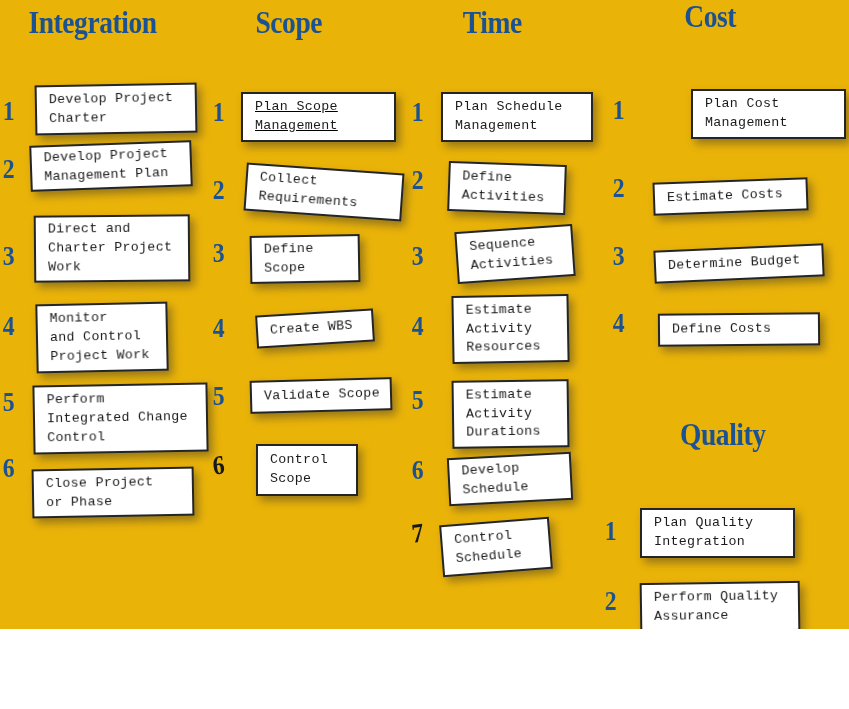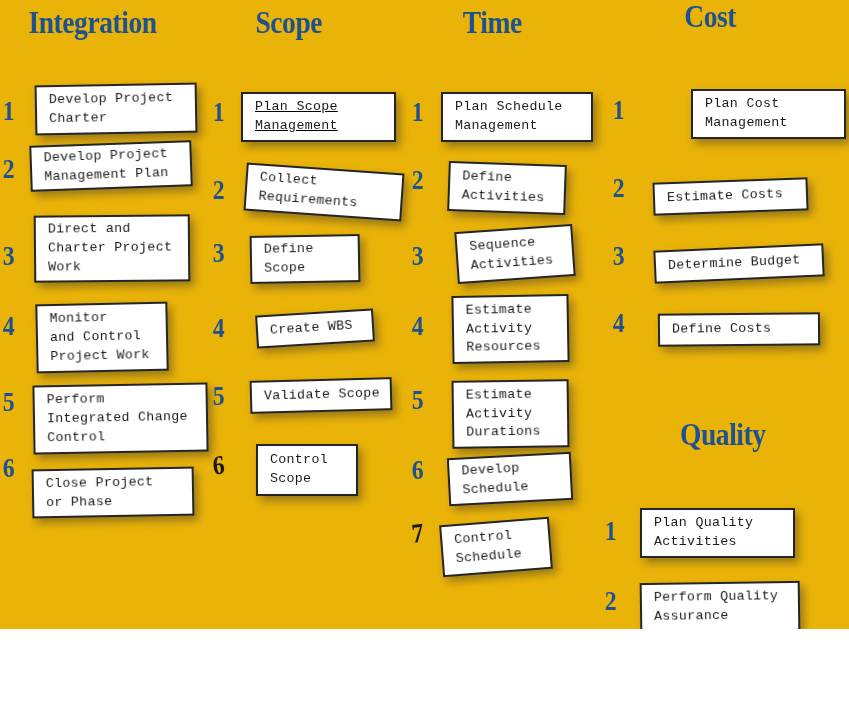--- a/index.html
+++ b/index.html
@@ -192,21 +192,21 @@
       <span class="txt">Determine Budget</span>
     </div>
     <div class="num" style="left: 612px; top: 310px;">4</div>
     <div class="box" style="left: 658px; top: 313px; width: 162px; height: 33px; transform: rotate(-0.5deg); border-color: rgb(35, 37, 39); background: rgb(255, 255, 255);">
       <span class="txt">Define Costs</span>
     </div>
     <div class="heading" style="left: 673px; top: 418px; color: rgb(28, 82, 146);">Quality</div>
     <div class="num" style="left: 604px; top: 518px;">1</div>
     <div class="box" style="left: 640px; top: 508px; width: 155px; height: 50px; transform: rotate(0deg); border-color: rgb(35, 37, 39); background: rgb(255, 255, 255);">
       <span class="txt">Plan Quality
-Activities</span>
+Integration</span>
     </div>
     <div class="num" style="left: 604px; top: 588px;">2</div>
     <div class="box" style="left: 640px; top: 582px; width: 160px; height: 50px; transform: rotate(-0.8deg); border-color: rgb(35, 37, 39); background: rgb(255, 255, 255);">
       <span class="txt">Perform Quality
 Assurance</span>
     </div>
     <div class="num" style="left: 604px; top: 656px;">3</div>
     <div class="box" style="left: 637px; top: 652px; width: 162px; height: 33px; transform: rotate(-2deg); border-color: rgb(35, 37, 39); background: rgb(255, 255, 255);">
       <span class="txt">Control Quality</span>
     </div>

